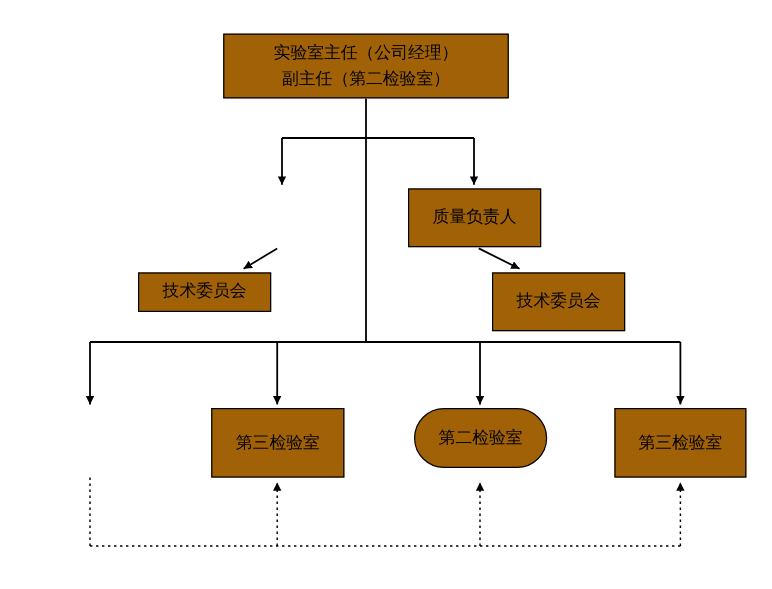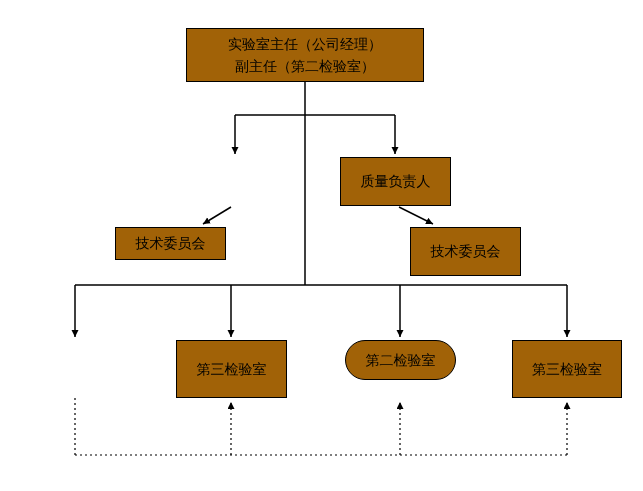--- a/index.html
+++ b/index.html
@@ -31,21 +31,21 @@
     font-size: 14px;
     line-height: 1.6;
   }
   .node-director        { left: 186px; top: 28px;  width: 238px; height: 54px; }
   .node-tech-manager    { left: 180px; top: 157px; width: 111px; height: 49px; }
   .node-quality-manager { left: 340px; top: 157px; width: 111px; height: 49px; }
   .node-tech-committee  { left: 115px; top: 227px; width: 111px; height: 33px; }
   .node-quality-group   { left: 410px; top: 227px; width: 111px; height: 49px; }
   .node-office          { left: 22px;  top: 340px; width: 106px; height: 58px; }
   .node-lab1            { left: 176px; top: 340px; width: 111px; height: 58px; }
-  .node-lab2            { left: 345px; top: 340px; width: 111px; height: 40px; border-radius: 29px; }
+  .node-lab2            { left: 345px; top: 340px; width: 111px; height: 50px; border-radius: 29px; }
   .node-lab3            { left: 512px; top: 340px; width: 110px; height: 58px; }
 </style>
 </head>
 <body>
 
 <div class="canvas">
 
   <svg class="connectors" viewBox="0 0 643 491" xmlns="http://www.w3.org/2000/svg">
     <defs>
       <marker id="arrow" markerUnits="userSpaceOnUse" markerWidth="10" markerHeight="8" refX="7" refY="3.5" orient="auto">

